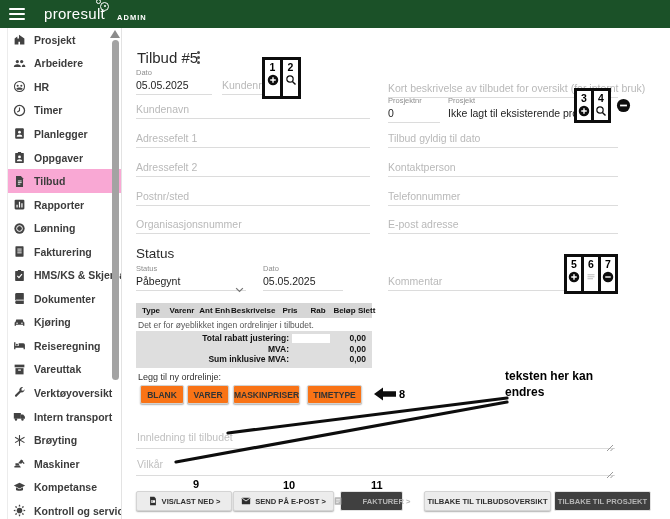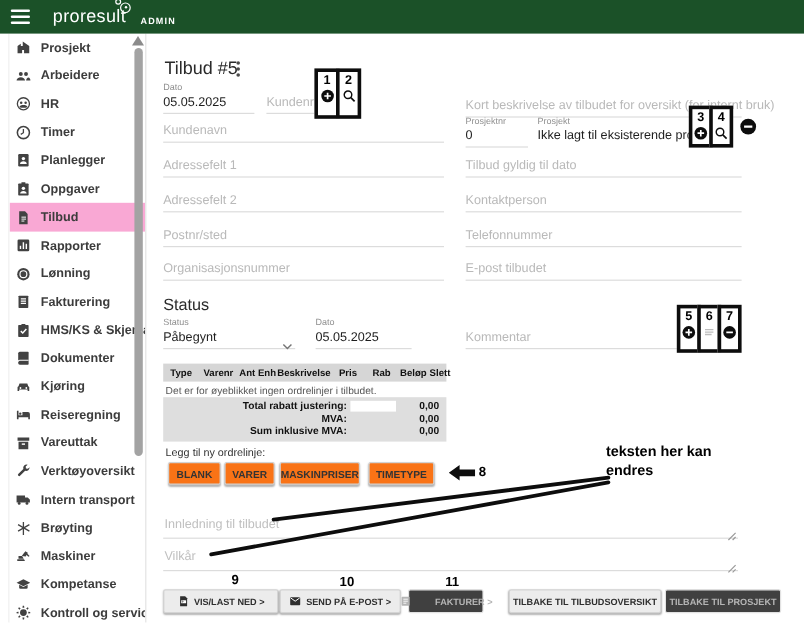--- a/index.html
+++ b/index.html
@@ -348,21 +348,21 @@
   <div class="fld" style="left:388px;top:129px;width:230px;height:18px;">
     <div class="ph">Tilbud gyldig til dato</div>
   </div>
   <div class="fld" style="left:388px;top:158px;width:230px;height:18px;">
     <div class="ph">Kontaktperson</div>
   </div>
   <div class="fld" style="left:388px;top:187px;width:230px;height:18px;">
     <div class="ph">Telefonnummer</div>
   </div>
   <div class="fld" style="left:388px;top:215px;width:230px;height:18px;">
-    <div class="ph">E-post tilbudet</div>
+    <div class="ph">E-post adresse</div>
   </div>
 
   <div class="h2" style="left:136px;top:246px;">Status</div>
   <div class="fld" style="left:136px;top:264px;width:110px;height:26px;">
     <div class="lbl">Status</div>
     <div class="val">Påbegynt</div>
     <span class="chev">
       <svg viewBox="0 0 12 8">
           <path d="M1.5 1.5L6 6l4.5-4.5" stroke="#757575" stroke-width="1.6" fill="none"></path>
         </svg>

